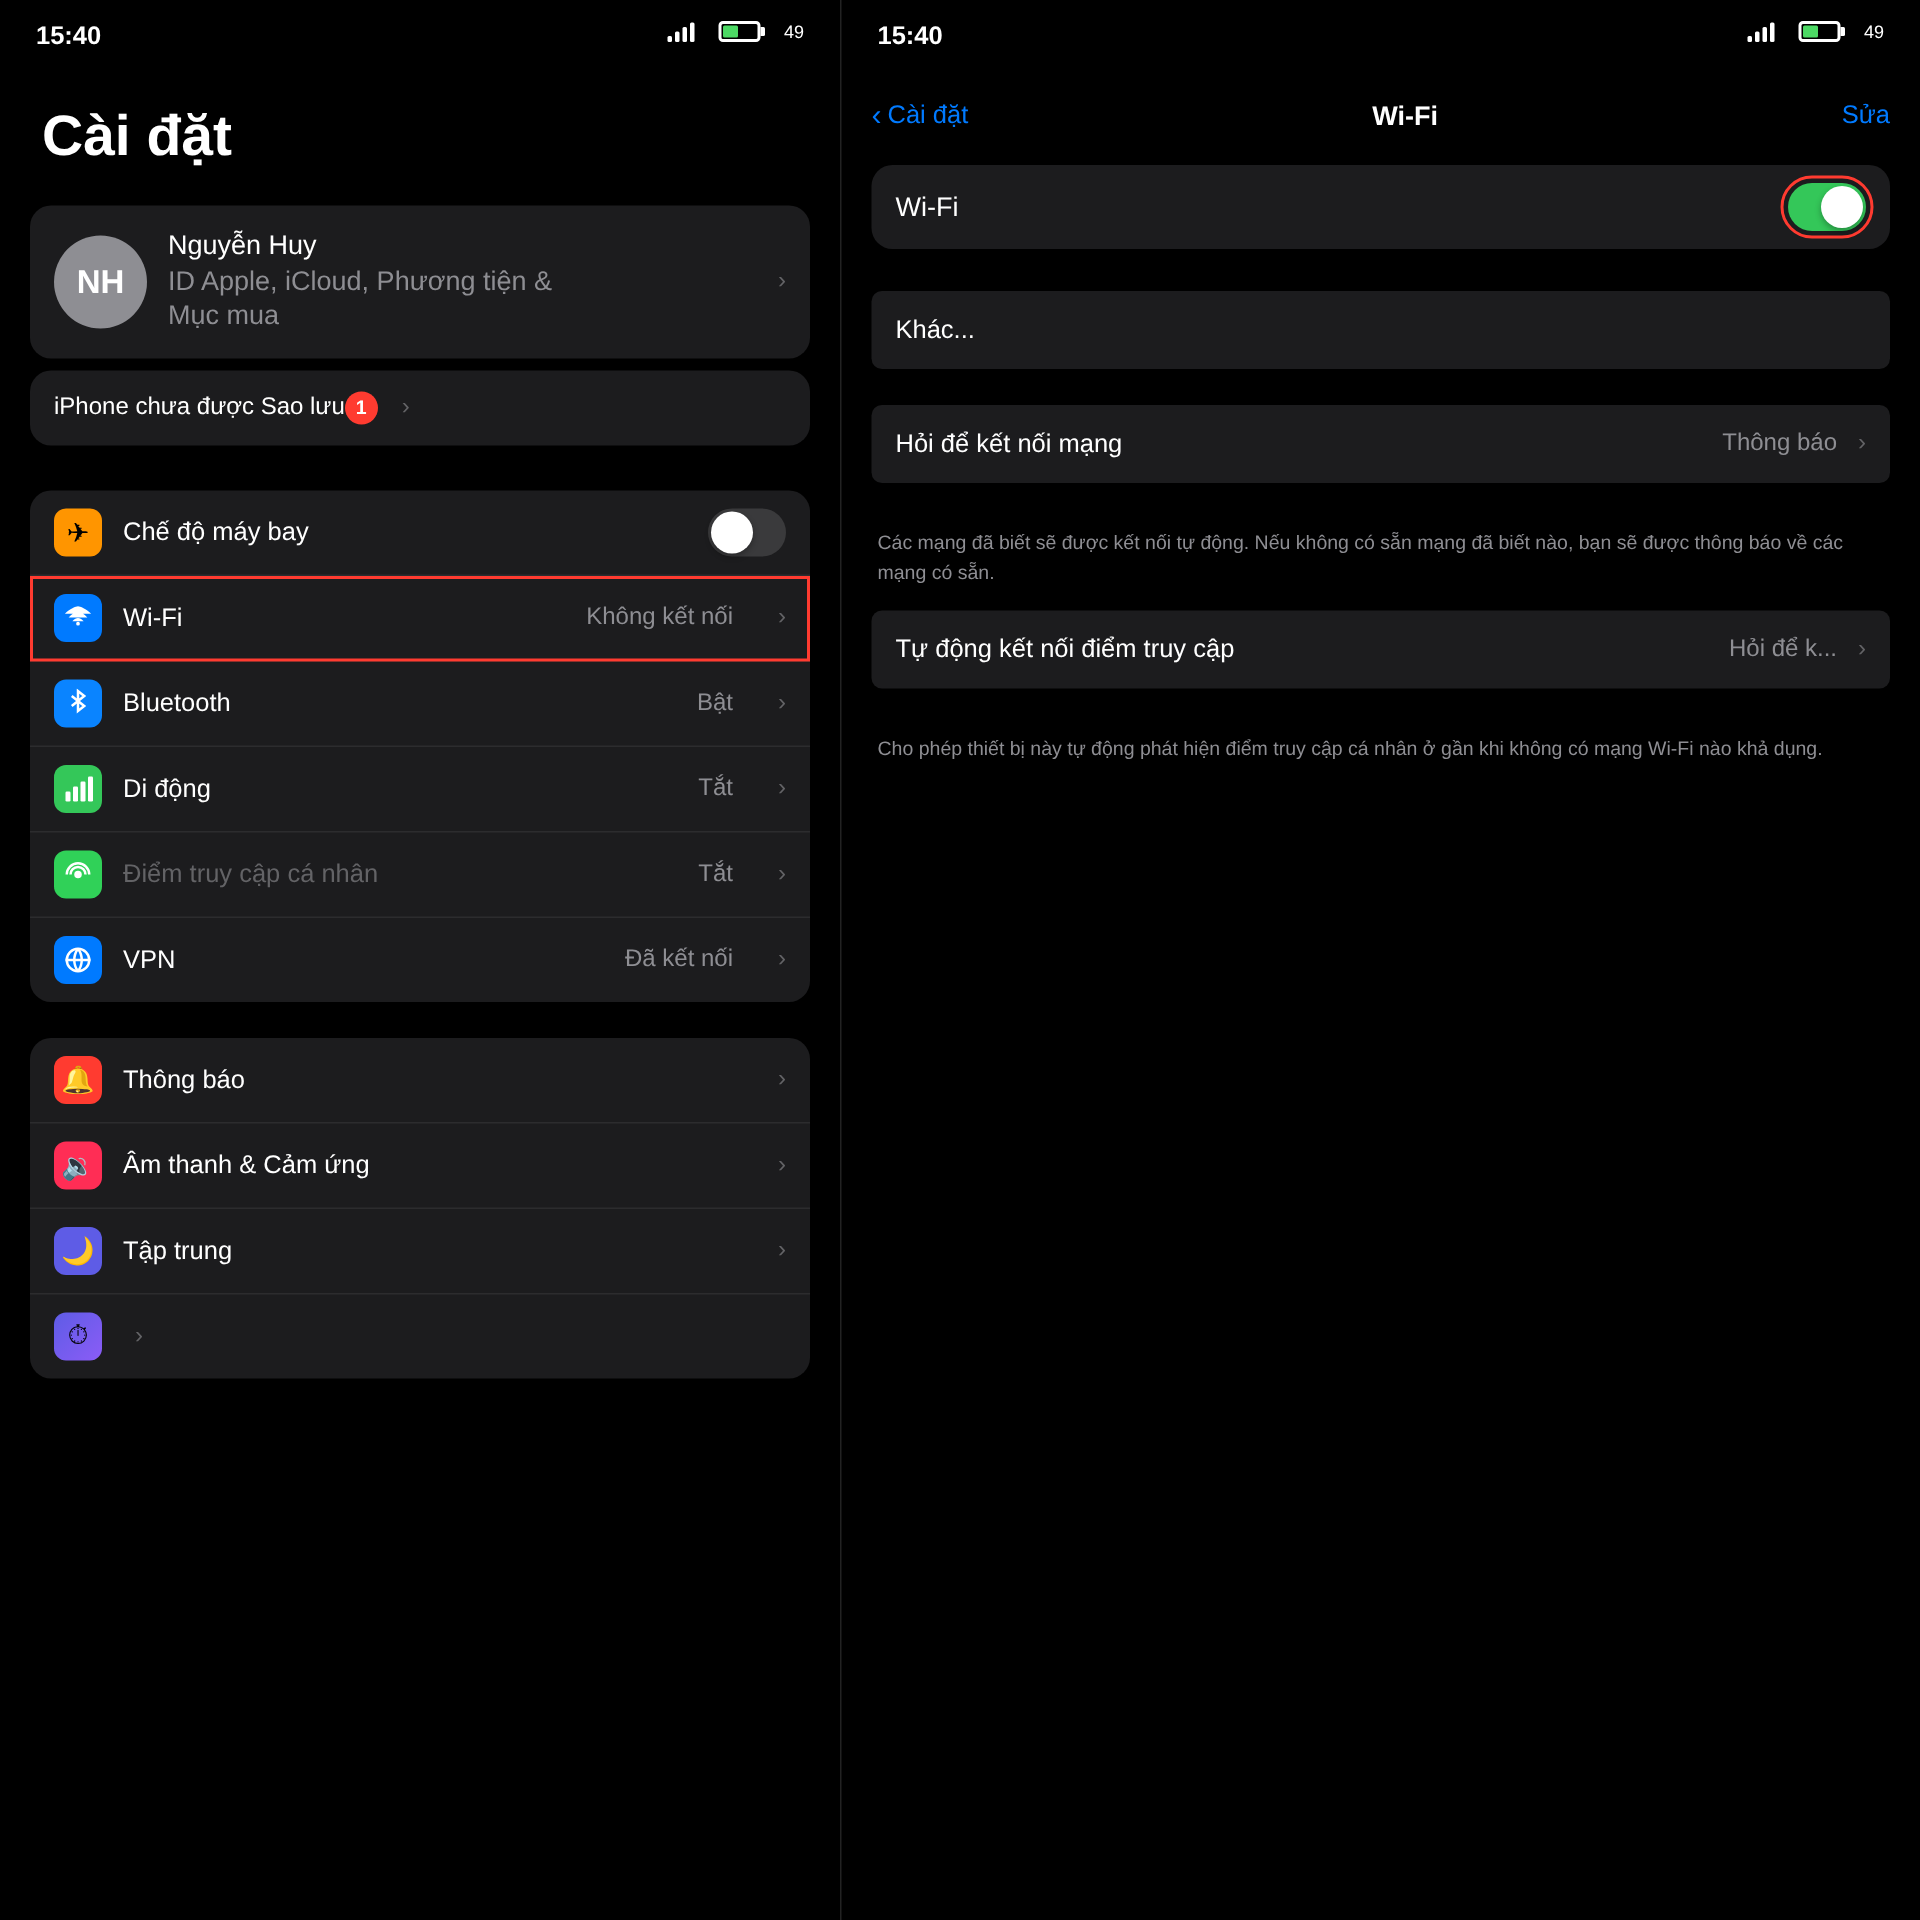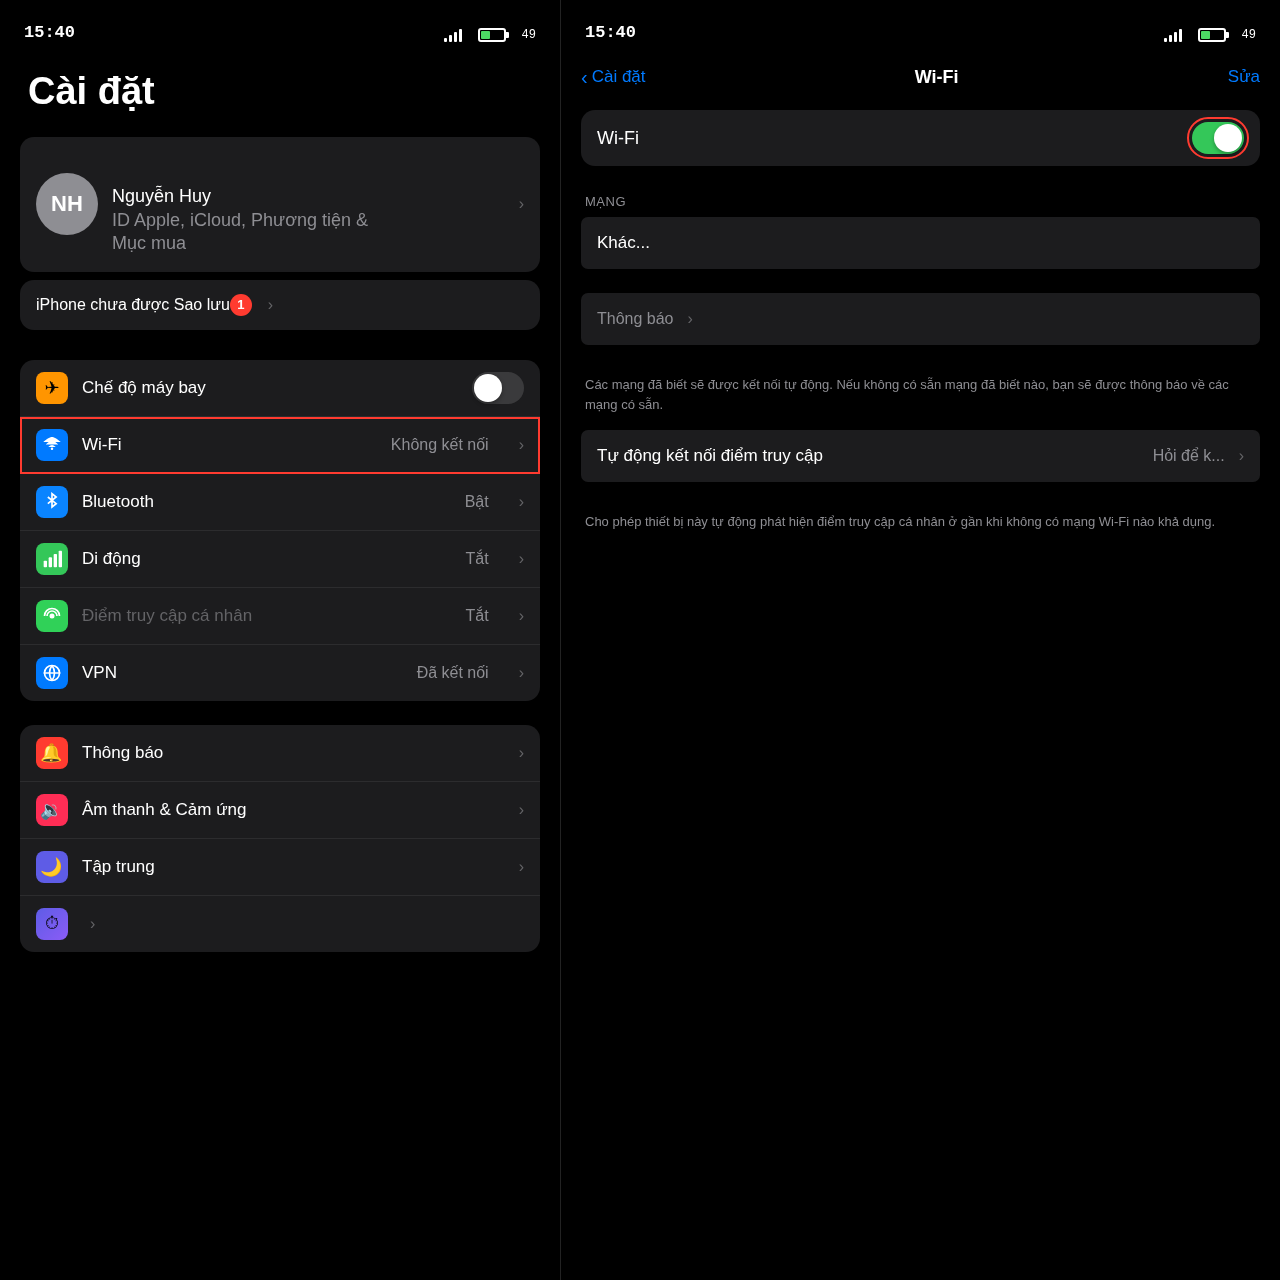--- a/index.html
+++ b/index.html
@@ -29,24 +29,23 @@
       background: #000;
       display: flex;
       flex-direction: column;
       border-left: 1px solid #222;
     }
 
     
     .status-bar {
       display: flex;
       justify-content: space-between;
-      align-items: flex-end;
+      align-items: flex-start;
       padding: 14px 24px 8px;
       height: 50px;
-      font-family: Liberation Mono, monospace;
     }
     .status-time {
       font-size: 17px;
       font-weight: 600;
       color: #fff;
     }
     .status-icons {
       display: flex;
       align-items: center;
       gap: 16px;
@@ -126,21 +125,20 @@
       align-items: center;
       justify-content: center;
       font-size: 22px;
       font-weight: 600;
       color: #fff;
       flex-shrink: 0;
       margin-right: 14px;
     }
     .profile-info {
       flex: 1;
-      margin-top: 33px;
     }
     .profile-name {
       font-size: 18px;
       font-weight: 500;
       color: #fff;
     }
     .profile-sub {
       font-size: 18px;
       color: #8e8e93;
       margin-top: 2px;
@@ -526,30 +524,30 @@
 
   <div class="right-content">
 
     <div class="wifi-toggle-row">
       <span class="wifi-toggle-label">Wi-Fi</span>
       <div class="toggle toggle-on toggle-on-highlighted">
         <div class="toggle-knob"></div>
       </div>
     </div>
 
-    <div class="section-label">MẠNG</div>
 
     <div class="right-settings-group">
       <div class="right-item">
         <span class="right-item-label">Khác...</span>
       </div>
     </div>
 
     <div class="right-settings-group">
       <div class="right-item">
+        <span class="right-item-label">Hỏi để kết nối mạng</span>
         <span class="right-item-value">Thông báo</span>
         <span class="chevron">›</span>
       </div>
     </div>
     <div class="description-text">Các mạng đã biết sẽ được kết nối tự động. Nếu không có sẵn mạng đã biết nào, bạn sẽ được thông báo về các mạng có sẵn.</div>
 
     <div class="right-settings-group">
       <div class="right-item">
         <span class="right-item-label">Tự động kết nối điểm truy cập</span>
         <span class="right-item-value">Hỏi để k...</span>

